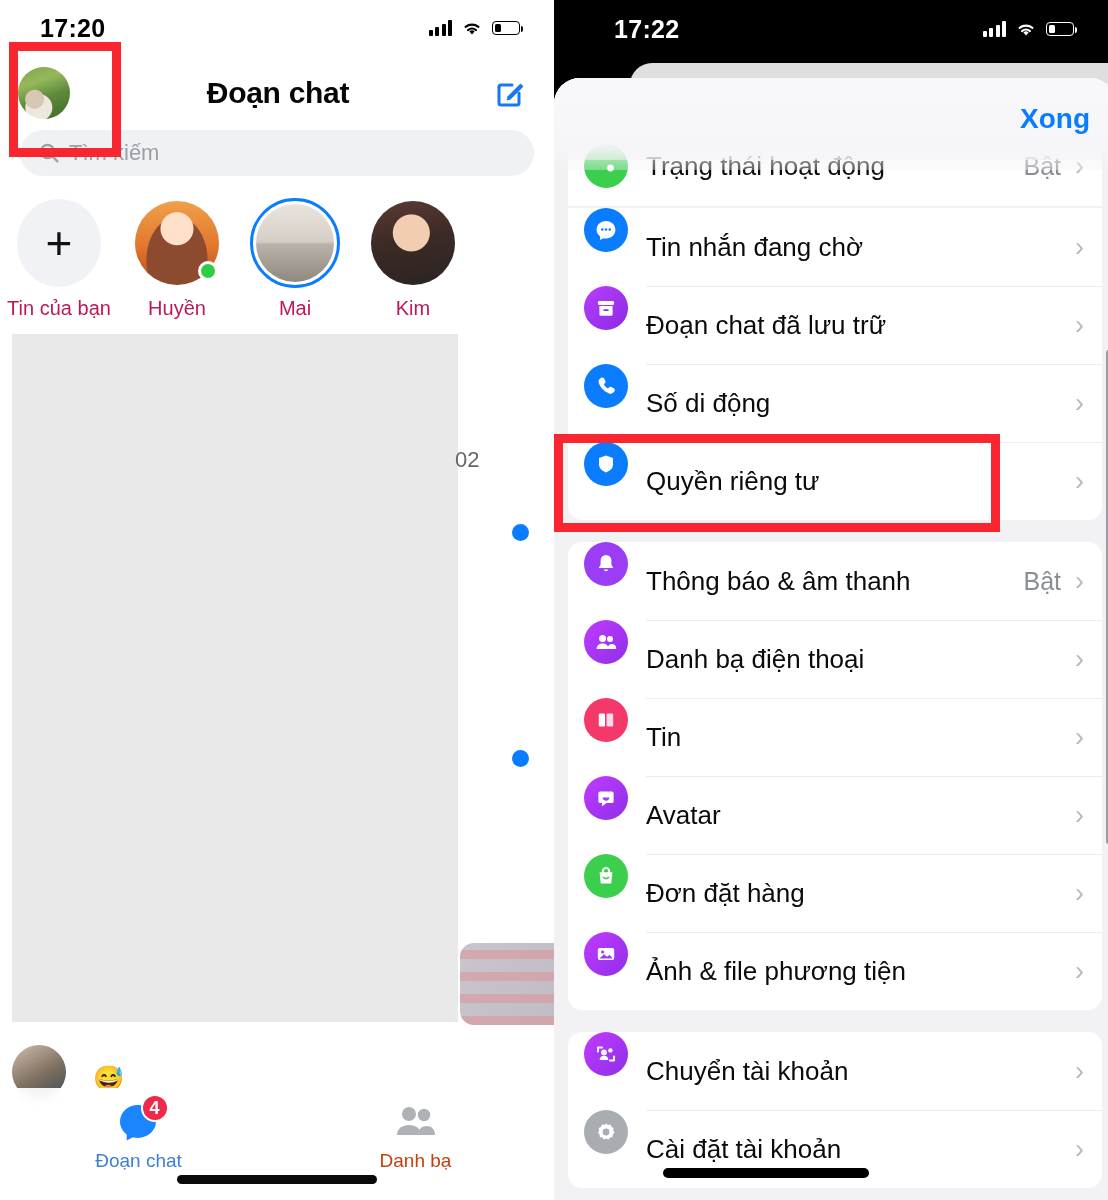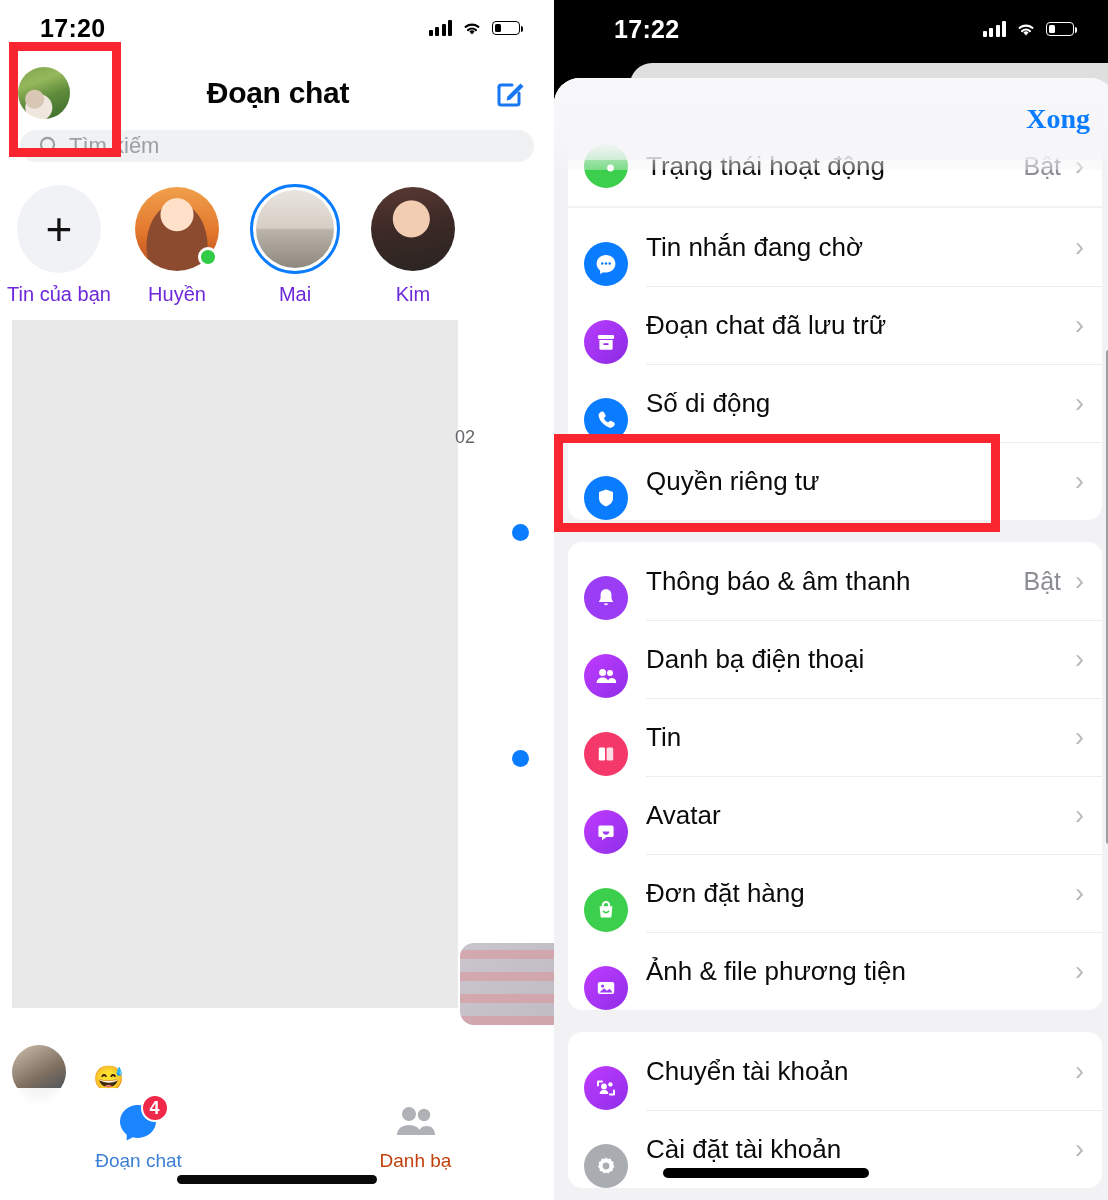--- a/index.html
+++ b/index.html
@@ -62,21 +62,21 @@
   }
   .l-title {
     flex: 1; text-align: center;
     font-size: 30px; font-weight: bold; color: #050505;
     letter-spacing: -.3px; margin-left: -8px;
   }
   .compose { width: 34px; height: 34px; flex: 0 0 auto; }
 
   .searchbar {
     margin: 0 20px;
-    height: 32px; border-radius: 25px;
+    height: 46px; border-radius: 25px;
     background: #eff1f3;
     display: flex; align-items: center;
     padding: 0 18px; gap: 9px;
   }
   .search-ph { font-size: 22px; color: #9aa0a6; }
 
   .stories {
     display: flex; gap: 0; padding: 22px 0 4px 0;
     align-items: flex-start;
   }
@@ -94,21 +94,21 @@
   .add-circle {
     width: 88px; height: 88px; border-radius: 50%; background: #f0f2f5;
     display: flex; align-items: center; justify-content: center;
     font-size: 46px; color: #111; font-weight: 300; line-height: 1;
   }
   .dot-online {
     position: absolute; right: 1px; bottom: 4px;
     width: 20px; height: 20px; border-radius: 50%;
     background: #31cc46; border: 3px solid #fff;
   }
-  .story-name { margin-top: 9px; font-size: 20px; color: #6d28d9; }
+  .story-name { margin-top: 9px; font-size: 20px; color: #be185d; }
   .story-name.muted { color: #9aa0a6; }
 
   .img-huyen {
     background:
       radial-gradient(circle at 50% 33%, #ffe0c8 0 16px, transparent 17px),
       radial-gradient(ellipse at 50% 70%, #8c4a2f 0 30px, transparent 31px),
       linear-gradient(180deg, #f0a04b 0%, #e2762c 55%, #b44b1c 100%);
   }
   .img-mai {
     background:
@@ -123,21 +123,21 @@
     background:
       radial-gradient(circle at 48% 38%, #f2cdb2 0 18px, transparent 19px),
       linear-gradient(170deg, #5b3a34 0%, #3d2a26 45%, #2a2422 100%);
   }
 
   .chatlist { position: relative; height: 700px; }
   .redact-block {
     position: absolute; left: 12px; top: 10px;
     width: 446px; height: 688px; background: #e9e9e9;
   }
-  .frag-02 { position: absolute; left: 455px; top: 427px; font-size: 18px; color: #65676b; }
+  .frag-02 { position: absolute; left: 455px; top: 447px; font-size: 22px; color: #65676b; }
   .unread-dot {
     position: absolute; width: 17px; height: 17px; border-radius: 50%; background: #0a7cff;
   }
   .thumb-msg {
     position: absolute; left: 460px; top: 943px;
     width: 96px; height: 82px; border-radius: 14px 0 0 14px;
     background:
       repeating-linear-gradient(0deg, rgba(214,160,165,.75) 0 9px, rgba(205,200,205,.25) 9px 22px),
       linear-gradient(120deg, #c9c4cc 0%, #bdb8c2 100%);
   }
@@ -213,30 +213,30 @@
     border-radius: 26px 26px 0 0;
     overflow: hidden;
   }
   .sheet-head {
     position: relative; height: 82px;
     display: flex; align-items: center; justify-content: flex-end;
     padding-right: 26px;
     background: linear-gradient(180deg, rgba(248,248,250,.97) 0%, rgba(246,246,248,.92) 70%, rgba(244,244,247,.55) 100%);
     z-index: 5;
   }
-  .xong { font-size: 28px; color: #0a7cff; font-weight: bold; font-family: Liberation Serif, serif; }
+  .xong { font-size: 28px; color: #0a7cff; font-weight: bold; }
   .sheet-scroll { position: relative; padding: 0 0 0 0; }
 
   .group {
     background: #fff; border-radius: 14px;
     margin: 0 14px 22px 14px; overflow: hidden;
   }
   .group.first { border-radius: 0 0 14px 14px; margin-top: 0; }
   .srow {
-    display: flex; align-items: flex-end;
+    display: flex; align-items: flex-start;
     height: 78px; padding-left: 16px;
   }
   .srow + .srow .srow-inner { border-top: 1px solid #ececee; }
   .icon-circle {
     width: 44px; height: 44px; border-radius: 50%; flex: 0 0 auto;
     display: flex; align-items: center; justify-content: center;
     margin-right: 18px;
   }
   .srow-inner {
     flex: 1; display: flex; align-items: center;

